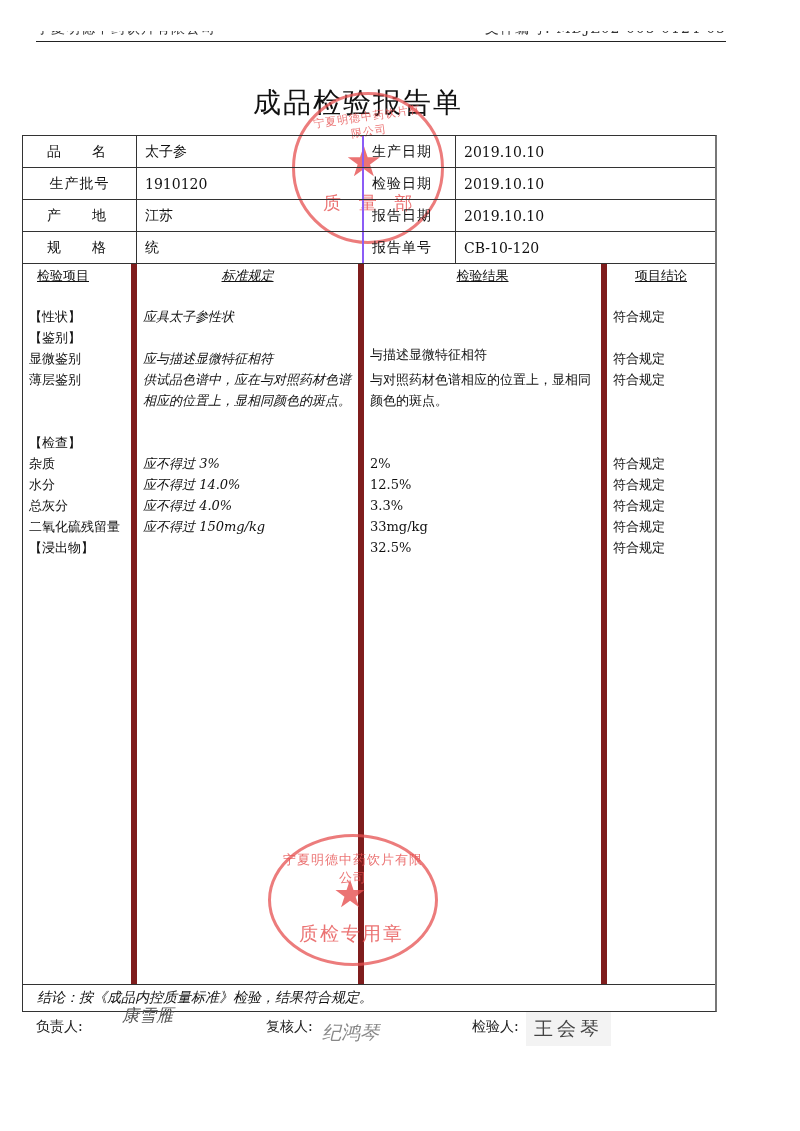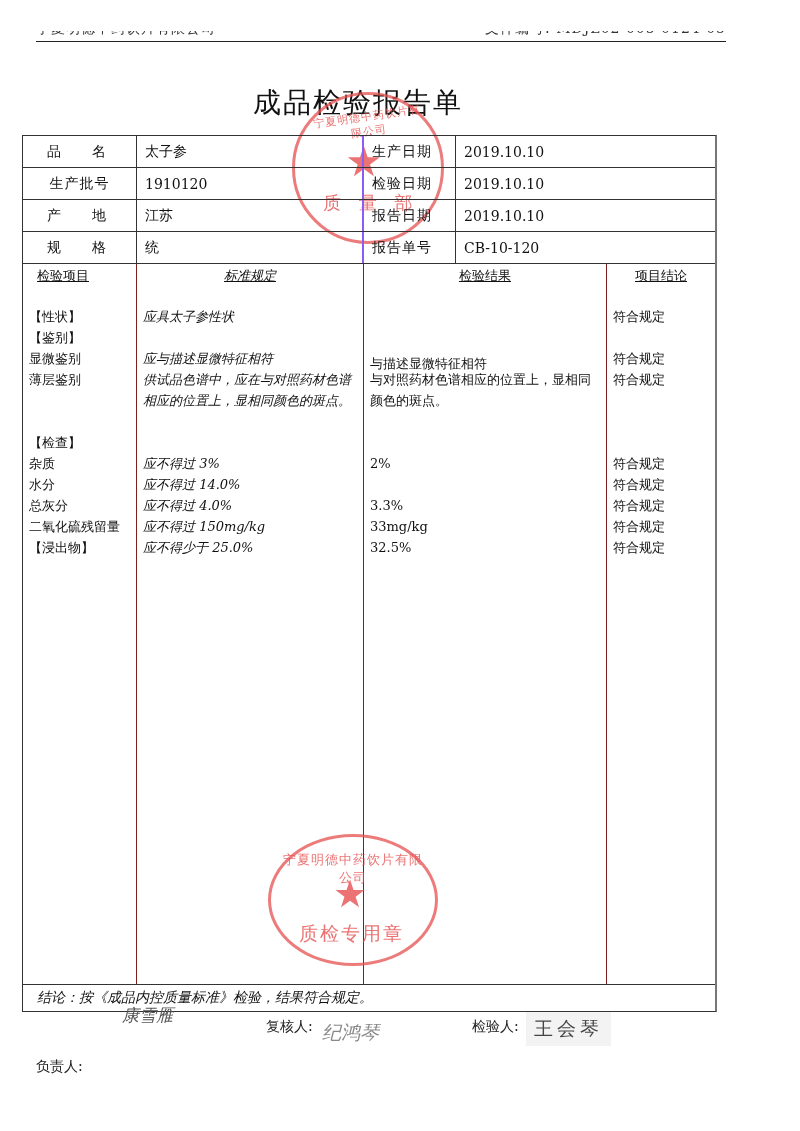--- a/index.html
+++ b/index.html
@@ -18,21 +18,21 @@
   .tbl { position: absolute; left: 22px; top: 135px; width: 692px; border: 1px solid #333; border-right: 2px solid #777; }
   .row { display: flex; height: 31px; border-bottom: 1px solid #333; font-size: 14px; }
   .cell { display: flex; align-items: center; padding-left: 8px; box-sizing: border-box; }
   .c1 { width: 114px; border-right: 1px solid #333; justify-content: space-between; padding: 0 30px 0 24px; }
   .c1.wide { justify-content: center; padding: 0; letter-spacing: 1px; }
   .c2 { width: 227px; border-right: 2px solid #8b5cf6; }
   .c3 { width: 92px; border-right: 1px solid #333; letter-spacing: 1px; }
   .c4 { flex: 1; }
 
   .detail { position: relative; height: 720px; border-bottom: 1px solid #333; display: flex; font-size: 13px; }
-  .dcol { box-sizing: border-box; border-right: 1px solid #7f1d1d; position: relative; }
+  .dcol { box-sizing: border-box; border-right: 6px solid #7f1d1d; position: relative; }
   .d1 { width: 114px; }
   .d2 { width: 227px; font-style: italic; }
   .d3 { width: 243px; }
   .d4 { flex: 1; border-right: none; }
   .dhead { text-decoration: underline; text-align: center; margin-top: 2px; line-height: 20px; }
   .d1 .dhead { text-align: left; padding-left: 14px; }
   .line { position: absolute; left: 6px; right: 4px; line-height: 21px; white-space: nowrap; }
   .wrap { white-space: normal; }
 
   .concl { height: 26px; display: flex; align-items: center; padding-left: 14px; font-size: 14px; font-style: italic; }
@@ -114,27 +114,27 @@
     </div>
     <div class="dcol d2">
       <div class="dhead">标准规定</div>
       <div class="line" style="top:42px">应具太子参性状</div>
       <div class="line" style="top:84px">应与描述显微特征相符</div>
       <div class="line wrap" style="top:105px">供试品色谱中，应在与对照药材色谱相应的位置上，显相同颜色的斑点。</div>
       <div class="line" style="top:189px">应不得过 3%</div>
       <div class="line" style="top:210px">应不得过 14.0%</div>
       <div class="line" style="top:231px">应不得过 4.0%</div>
       <div class="line" style="top:252px">应不得过 150mg/kg</div>
-      <div class="line" style="top:273px">应不得少于 25.0%</div>
     </div>
     <div class="dcol d3">
       <div class="dhead">检验结果</div>
-      <div class="line" style="top:89px">与描述显微特征相符</div>
+      <div class="line" style="top:80px">与描述显微特征相符</div>
       <div class="line wrap" style="top:105px">与对照药材色谱相应的位置上，显相同颜色的斑点。</div>
       <div class="line" style="top:189px">2%</div>
+      <div class="line" style="top:210px">12.5%</div>
       <div class="line" style="top:231px">3.3%</div>
       <div class="line" style="top:252px">33mg/kg</div>
       <div class="line" style="top:273px">32.5%</div>
     </div>
     <div class="dcol d4">
       <div class="dhead">项目结论</div>
       <div class="line" style="top:42px">符合规定</div>
       <div class="line" style="top:84px">符合规定</div>
       <div class="line" style="top:105px">符合规定</div>
       <div class="line" style="top:189px">符合规定</div>
@@ -147,18 +147,18 @@
 
   <div class="concl">结论：按《成品内控质量标准》检验，结果符合规定。</div>
 </div>
 
 <div class="stamp" style="left:268px; top:834px; width:164px; height:126px;">
   <span class="arc" style="left:8px; top:14px; width:148px; text-align:center; font-size:13px;">宁夏明德中药饮片有限公司</span>
   <span class="star" style="left:62px; top:38px; font-size:38px;">★</span>
   <span class="inner" style="left:28px; top:84px; font-size:19px; letter-spacing:2px;">质检专用章</span>
 </div>
 
-<span class="sign" style="left:36px;margin-top:40px;">负责人:</span>
+<span class="sign" style="left:36px;">负责人:</span>
 <span class="sig-hand" style="left:122px; top:1004px;font-style:italic;">康雪雁</span>
 <span class="sign" style="left:266px;text-align:center;">复核人:</span>
 <span class="sig-hand" style="left:322px; top:1020px; color:#888; font-size:19px;">纪鸿琴</span>
 <span class="sign" style="left:472px;">检验人:</span>
 <span class="sig-hand" style="left:526px; top:1012px; background:#f3f3f3; padding:4px 8px; font-style:normal; font-size:19px; color:#444; letter-spacing:4px;">王会琴</span>
 
 </body></html>

